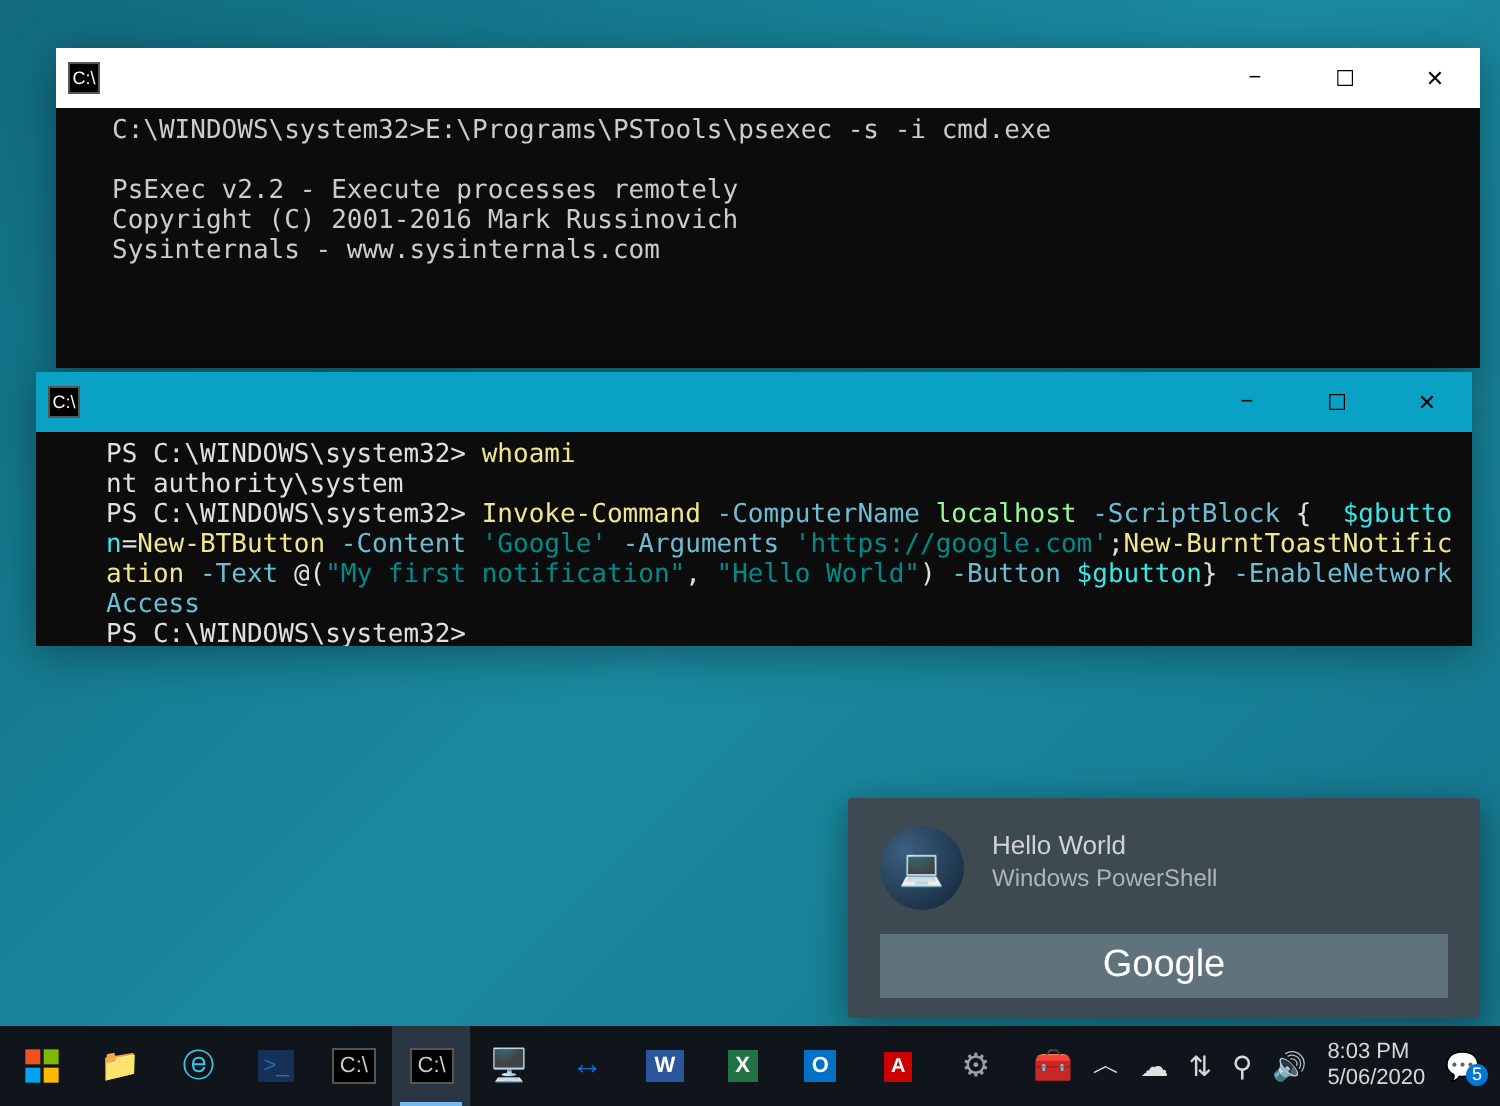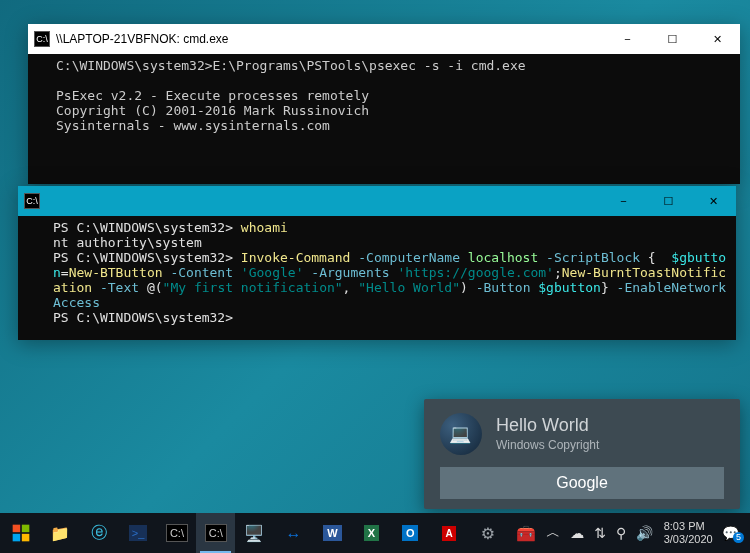--- a/index.html
+++ b/index.html
@@ -34,21 +34,21 @@
   }
 
   
   #win-cmd { left: 28px; top: 24px; width: 712px; }
   #win-cmd .titlebar { background: #fff; }
   #win-cmd .console { height: 130px; padding-left: 28px; }
 
   
   #win-ps { left: 18px; top: 186px; width: 718px; }
   #win-ps .titlebar { background: #0aa2c4; color:#000; }
-  #win-ps .console { height: 124px; padding-left: 35px; }
+  #win-ps .console { height: 107px; padding-left: 35px; }
   .ps-white  { color:#e0e0e0; }
   .ps-yellow { color:#f0e68c; }
   .ps-green  { color:#98fb98; }
   .ps-gray   { color:#6dbed4; }
   .ps-cyan   { color:#3be6e6; }
   .ps-dark   { color:#008b8b; }
 
   
   #toast {
     position: absolute; right: 10px; bottom: 44px;
@@ -57,25 +57,25 @@
     box-shadow: 0 4px 18px rgba(0,0,0,.4);
   }
   #toast .row { display: flex; }
   #toast .appicon {
     width: 42px; height: 42px; border-radius: 50%;
     background: radial-gradient(circle at 30% 30%, #3c5f7e, #122436);
     margin-right: 14px; flex-shrink: 0;
     display:flex; align-items:center; justify-content:center; color:#8cc4ff; font-size:18px;
   }
   #toast .heading { font-size: 15px; font-weight: 600; }
-  #toast .body    { font-size: 18px; color:#d0d4d7; margin-top:2px; }
+  #toast .body    { font-size: 13px; color:#d0d4d7; margin-top:2px; }
   #toast .app     { font-size: 12px; color:#aeb5ba; margin-top:2px; }
   #toast button {
     margin-top: 12px; width: 100%; height: 32px;
-    background:#60727c; color:#fff; border:none; font-size:16px;
+    background:#60727c; color:#fff; border:none; font-size:19px;
     cursor:pointer;
   }
 
   
   #taskbar {
     position: absolute; left:0; right:0; bottom:0; height:40px;
     background: #10151c; display:flex; align-items:center;
     padding: 0 2px;
   }
   .tbitem {
@@ -102,21 +102,20 @@
     background:#0078d4; color:#fff; font-size:9px;
     border-radius:8px; padding:0 3px; line-height:11px;
   }
 </style>
 </head>
 <body>
 
 <div id="win-cmd" class="window">
   <div class="titlebar">
     <span class="icon-box">C:\</span>
-    <span class="title-text">\\LAPTOP-21VBFNOK: cmd.exe</span>
     <div class="winbtns">
       <div class="winbtn">−</div>
       <div class="winbtn">☐</div>
       <div class="winbtn close">✕</div>
     </div>
   </div>
   <div class="console"><span>C:\WINDOWS\system32&gt;E:\Programs\PSTools\psexec -s -i cmd.exe</span>
 <span></span>
 <span>PsExec v2.2 - Execute processes remotely</span>
 <span>Copyright (C) 2001-2016 Mark Russinovich</span>
@@ -137,21 +136,21 @@
 <span class="ps-white">nt authority\system</span>
 <span class="ps-white">PS C:\WINDOWS\system32&gt; </span><span class="ps-yellow">Invoke-Command </span><span class="ps-gray">-ComputerName </span><span class="ps-green">localhost </span><span class="ps-gray">-ScriptBlock </span><span class="ps-white">{  </span><span class="ps-cyan">$gbutton</span><span class="ps-white">=</span><span class="ps-yellow">New-BTButton </span><span class="ps-gray">-Content </span><span class="ps-dark">'Google' </span><span class="ps-gray">-Arguments </span><span class="ps-dark">'https://google.com'</span><span class="ps-white">;</span><span class="ps-yellow">New-BurntToastNotification </span><span class="ps-gray">-Text </span><span class="ps-white">@(</span><span class="ps-dark">"My first notification"</span><span class="ps-white">, </span><span class="ps-dark">"Hello World"</span><span class="ps-white">) </span><span class="ps-gray">-Button </span><span class="ps-cyan">$gbutton</span><span class="ps-white">} </span><span class="ps-gray">-EnableNetworkAccess</span>
 <span class="ps-white">PS C:\WINDOWS\system32&gt;</span></div>
 </div>
 
 <div id="toast">
   <div class="row">
     <div class="appicon">💻</div>
     <div>
       <div class="body">Hello World</div>
-      <div class="app">Windows Copyright</div>
+      <div class="app">Windows PowerShell</div>
     </div>
   </div>
   <button>Google</button>
 </div>
 
 <div id="taskbar">
   <div class="tbitem">
     <svg viewBox="0 0 24 24">
         <rect x="2" y="2" width="9" height="9" fill="#f25022"></rect>
         <rect x="13" y="2" width="9" height="9" fill="#7fba00"></rect>
@@ -202,20 +201,20 @@
   <div class="spacer"></div>
 
   <div id="tray">
     <span class="glyph">︿</span>
     <span class="glyph" style="color:#e0e0e0">☁</span>
     <span class="glyph">⇅</span>
     <span class="glyph">⚲</span>
     <span class="glyph">🔊</span>
     <div class="clock">
       <div>8:03 PM</div>
-      <div>3/03/2020</div>
+      <div>5/06/2020</div>
     </div>
     <div class="actioncenter">
       <span class="glyph">💬</span>
       <span class="badge">5</span>
     </div>
   </div>
 </div>
 
 </body></html>

